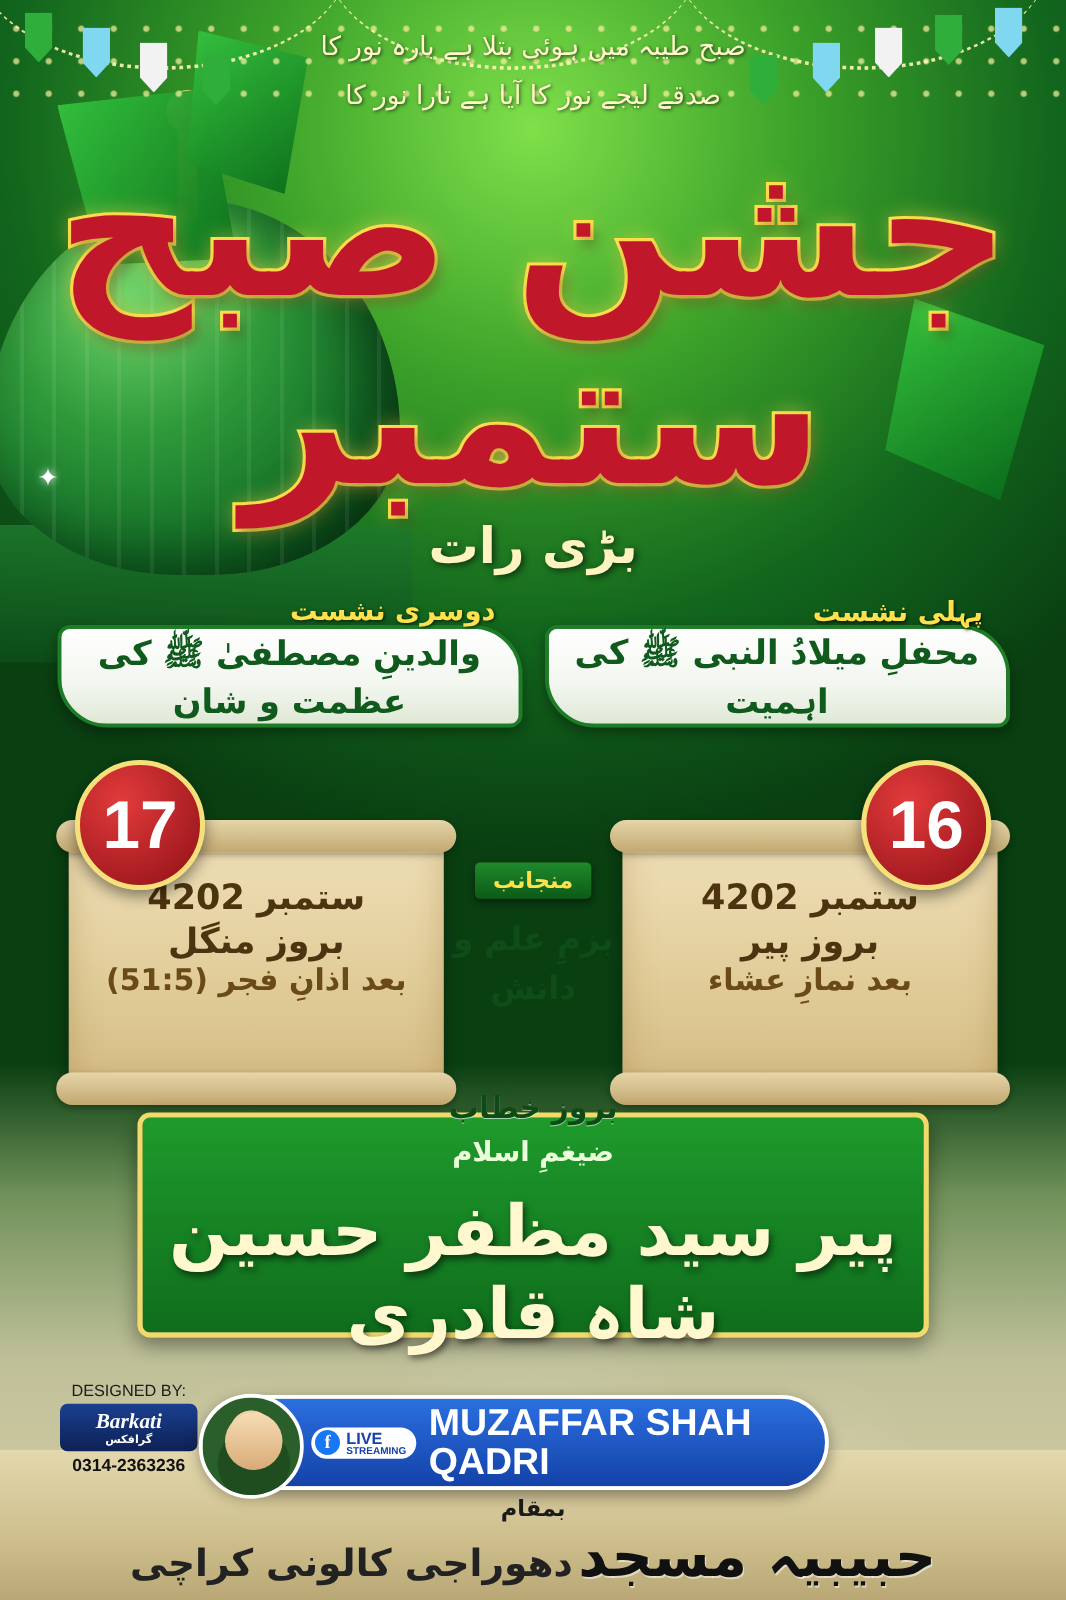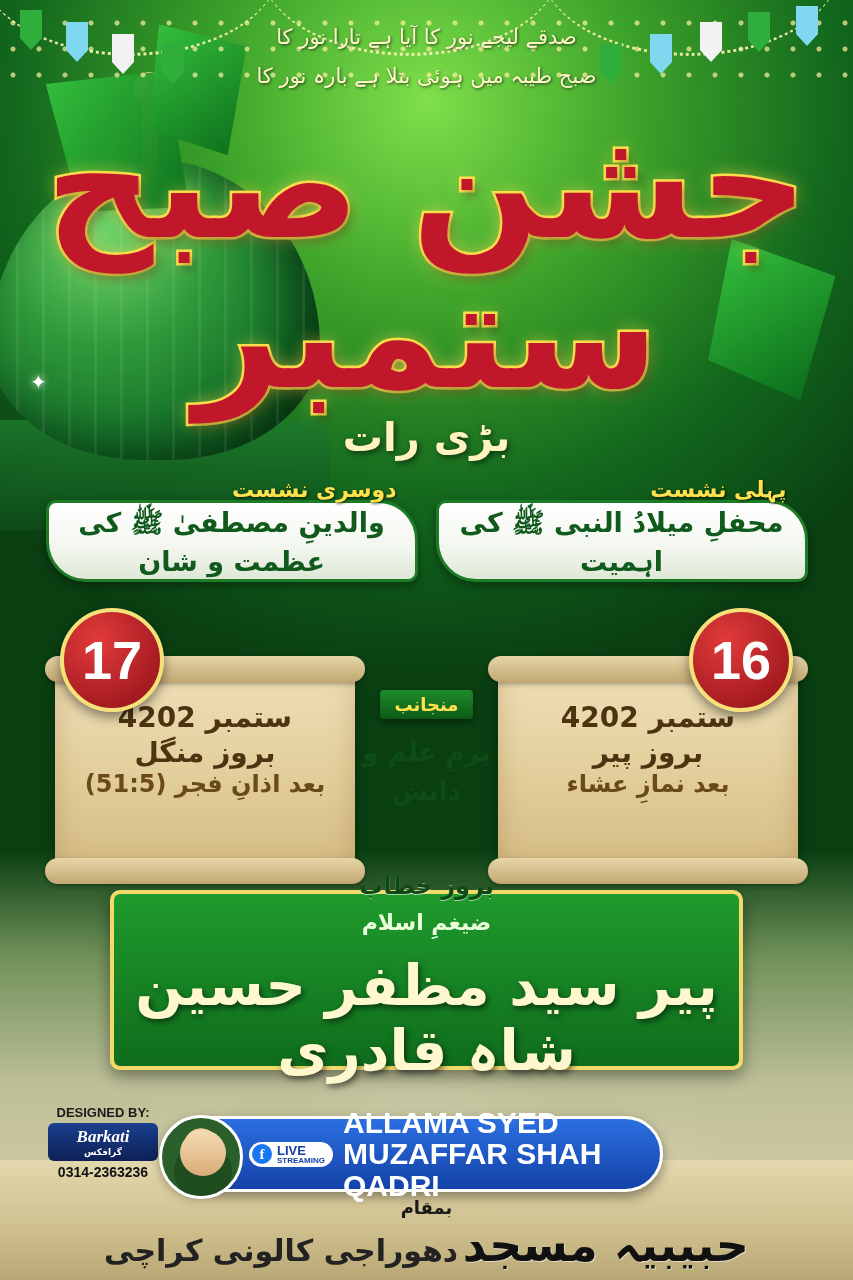--- a/index.html
+++ b/index.html
@@ -194,21 +194,21 @@
   .speaker-small { margin-top: 16px; font-size: 22px; color:#eaffd9; font-weight:bold; }
   .speaker-name {
     margin-top: 18px; font-size: 56px; font-weight:bold; color:#fff8cf;
     text-shadow: 2px 3px 6px rgba(0,0,0,.55);
     letter-spacing: -1px;
   }
   
   .designer {
     position:absolute; left: 48px; bottom: 100px; width: 110px; text-align:center;
   }
-  .designer-title { font-size: 13px; font-weight:bold; color:#1b1b1b; }
+  .designer-title { font-size: 13px; font-weight:normal; color:#1b1b1b; }
   .designer-logo {
     margin: 3px 0; background: linear-gradient(180deg,#1b3f8f,#0d2155);
     color:#fff; border-radius: 6px; padding: 4px 2px; font-family:"Liberation Serif", serif;
     font-size: 17px; font-style: italic; font-weight:bold;
   }
   .designer-logo small { display:block; font-size: 9px; font-style:normal; }
   .designer-phone { font-size: 14px; font-weight:bold; color:#111; }
   
   .livebar {
     position:absolute; left: 160px; right: 190px; bottom: 88px; height: 76px;
@@ -285,22 +285,22 @@
     <div class="flag" style="left:112px; background:#f2f2f2; top:34px;"></div>
     <div class="flag" style="left:162px; background:#2fae3c; top:44px;"></div>
     <div class="flag" style="left:600px; background:#2fae3c; top:44px;"></div>
     <div class="flag" style="left:650px; background:#7fd7f0; top:34px;"></div>
     <div class="flag" style="left:700px; background:#f2f2f2; top:22px;"></div>
     <div class="flag" style="left:748px; background:#2fae3c; top:12px;"></div>
     <div class="flag" style="left:796px; background:#7fd7f0; top:6px;"></div>
   </div>
 
   <div class="topline urdu">
+    <div>صبح طیبہ میں ہوئی بتلا ہے بارہ نور کا</div>
     <div>صدقے لیجے نور کا آیا ہے تارا نور کا</div>
-    <div>صبح طیبہ میں ہوئی بتلا ہے بارہ نور کا</div>
   </div>
 
   <div class="title-block">
     <div class="title-main urdu">جشن صبح ستمبر</div>
     <div class="title-sub urdu">بڑی رات</div>
   </div>
 
   <div class="sessions">
     <div class="session">
       <div class="session-label urdu">دوسری نشست</div>
@@ -355,21 +355,20 @@
   <div class="livebar">
     <div class="avatar"></div>
     <div class="fb-badge">
       <span class="fb-circle">f</span>
       <span>
         <span style="display:block;line-height:1;">LIVE</span>
         <span style="display:block;font-size:8px;line-height:1;">STREAMING</span>
       </span>
     </div>
     <div class="live-name">
-      <span style="display:block;">ALLAMA SYED</span>
       <span style="display:block;">MUZAFFAR SHAH QADRI</span>
     </div>
   </div>
 
   <div class="footer">
     <div class="footer-badge urdu">بمقام</div>
     <div>
       <span class="footer-name urdu">حبیبیہ مسجد</span>
       <span class="footer-sub urdu">دھوراجی کالونی کراچی</span>
     </div>

